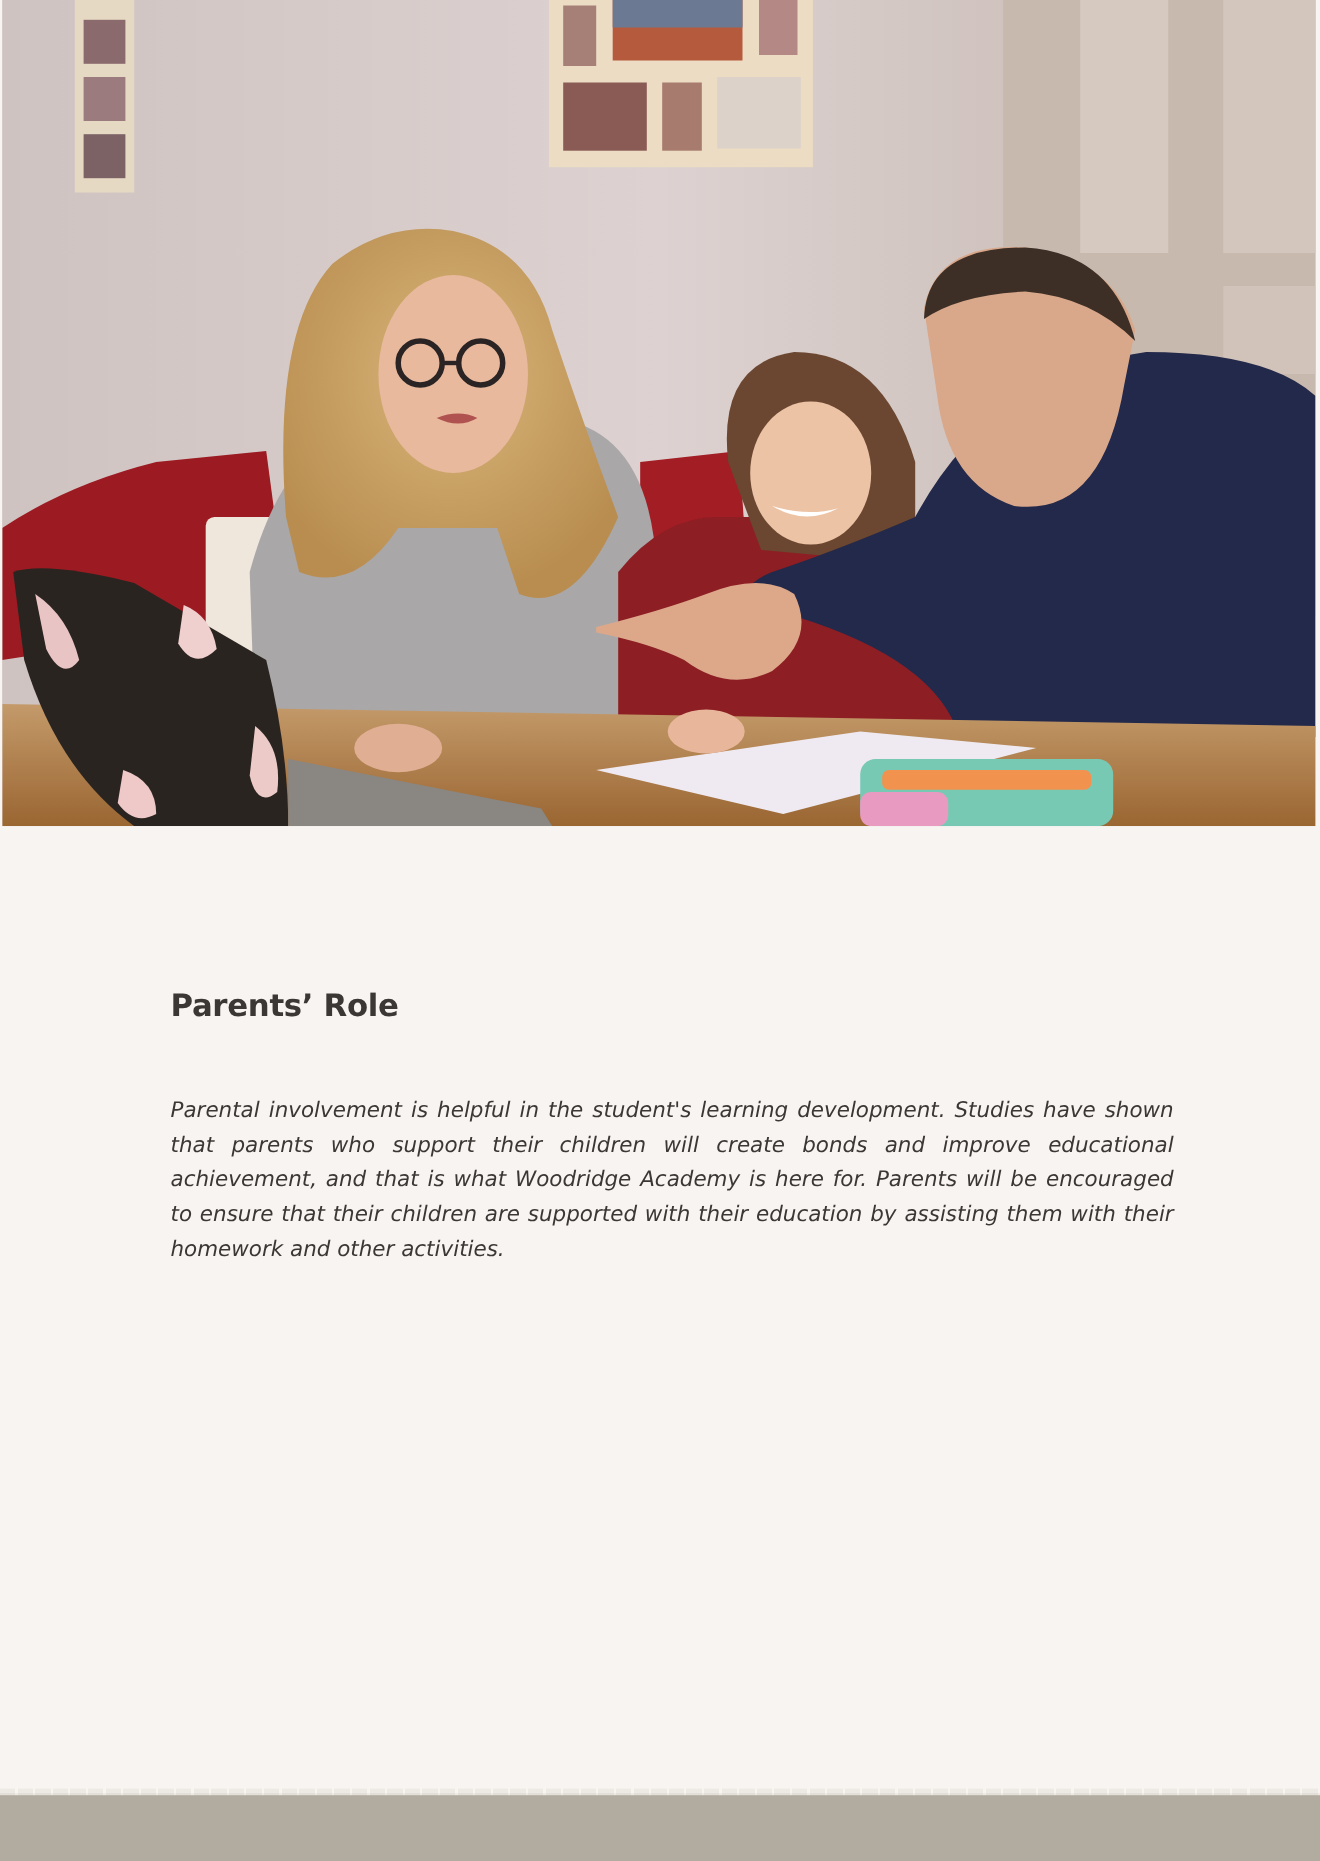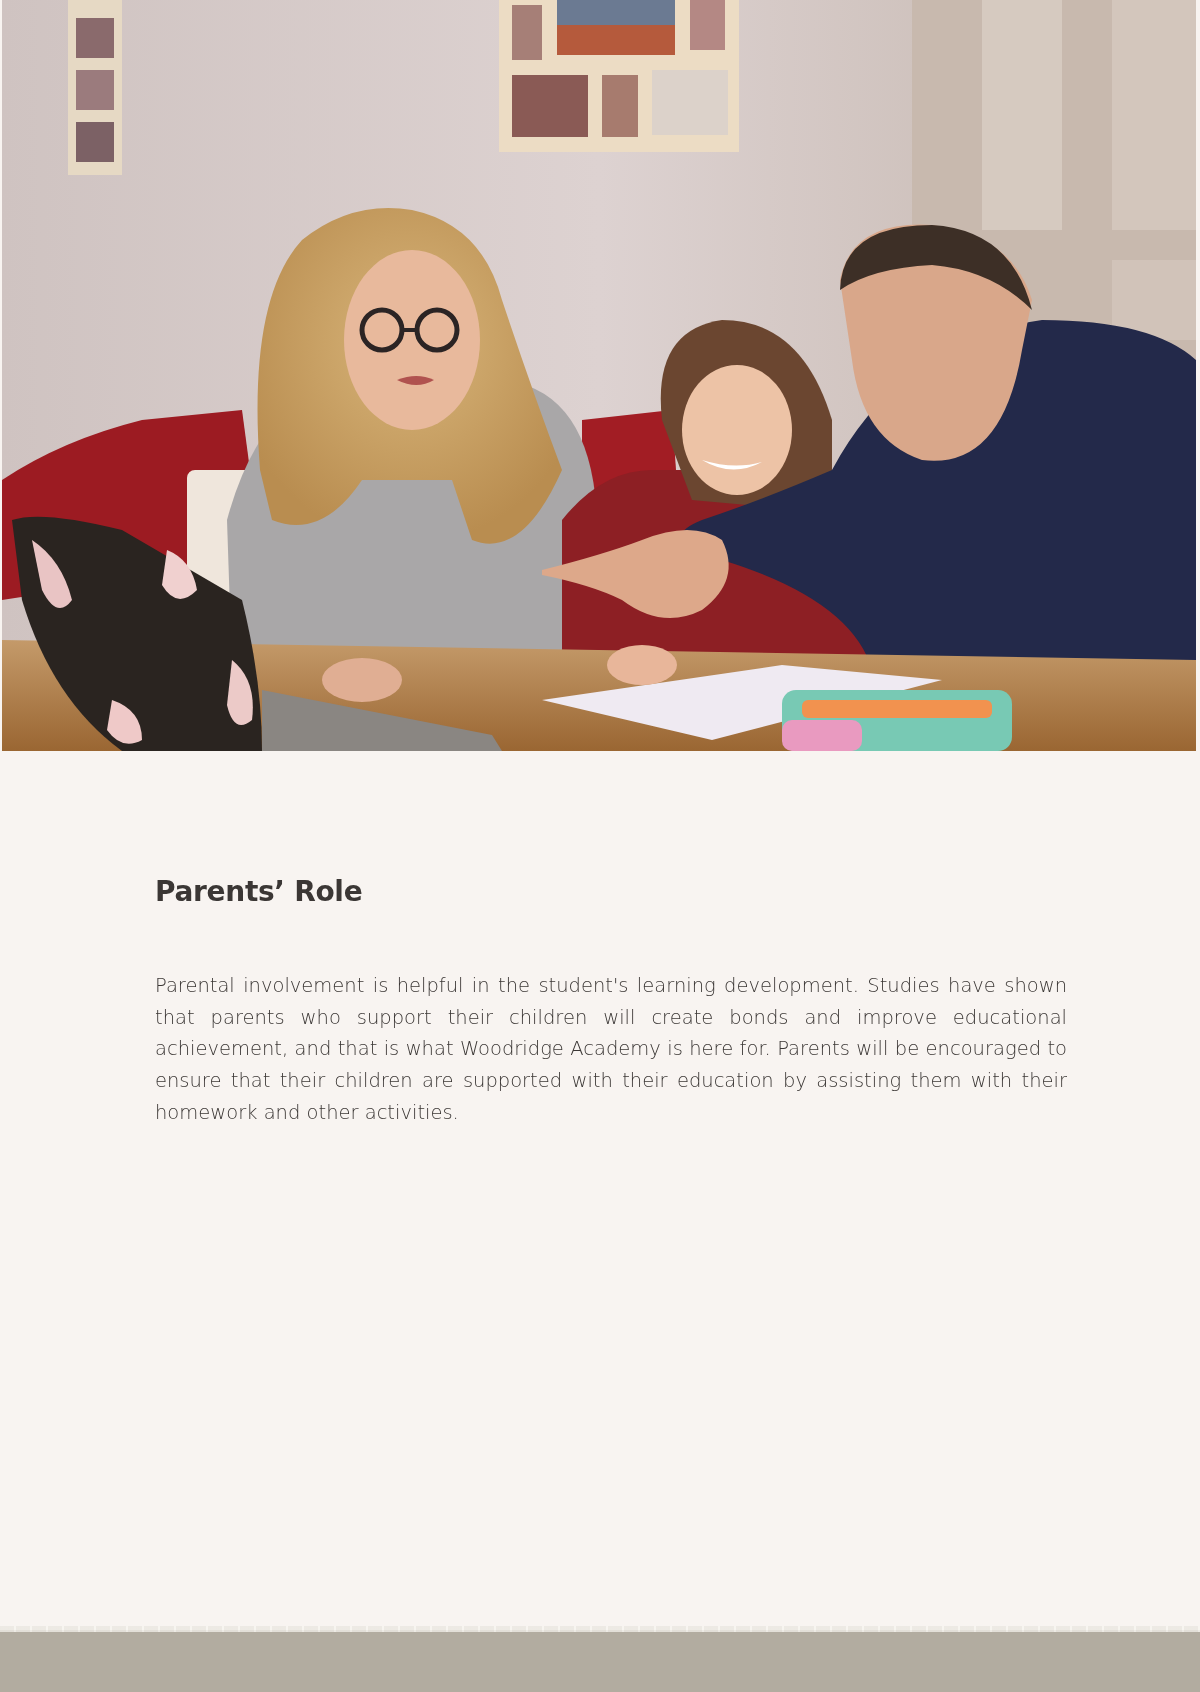--- a/index.html
+++ b/index.html
@@ -14,40 +14,41 @@
   .hero {
     position: absolute;
     left: 2px; top: 0;
     width: 1194px; height: 751px;
     overflow: hidden;
     background: #d8ccca;
   }
   .hero svg { display: block; width: 100%; height: 100%; }
   .content {
     position: absolute;
-    left: 155px; top: 872px;
+    left: 155px; top: 895px;
     width: 912px;
   }
   .title {
     margin: 0;
     font-family: "DejaVu Sans", sans-serif;
     font-weight: bold;
     font-size: 28px;
     line-height: 40px;
     color: #3b3735;
     letter-spacing: -0.3px;
   }
   .body-text {
     margin: 58px 0 0 0;
     font-family: "DejaVu Sans", sans-serif;
     font-size: 19.5px;
     line-height: 31.7px;
     color: #3b3735;
     text-align: justify;
     font-weight: 300;
+    font-style: italic;
   }
   .footer {
     position: absolute;
     left: 0; top: 1630px;
     width: 1200px; height: 62px;
     background: #b2aca0;
   }
   .footer-edge {
     position: absolute;
     left: 0; top: -4px; width: 100%; height: 6px;

